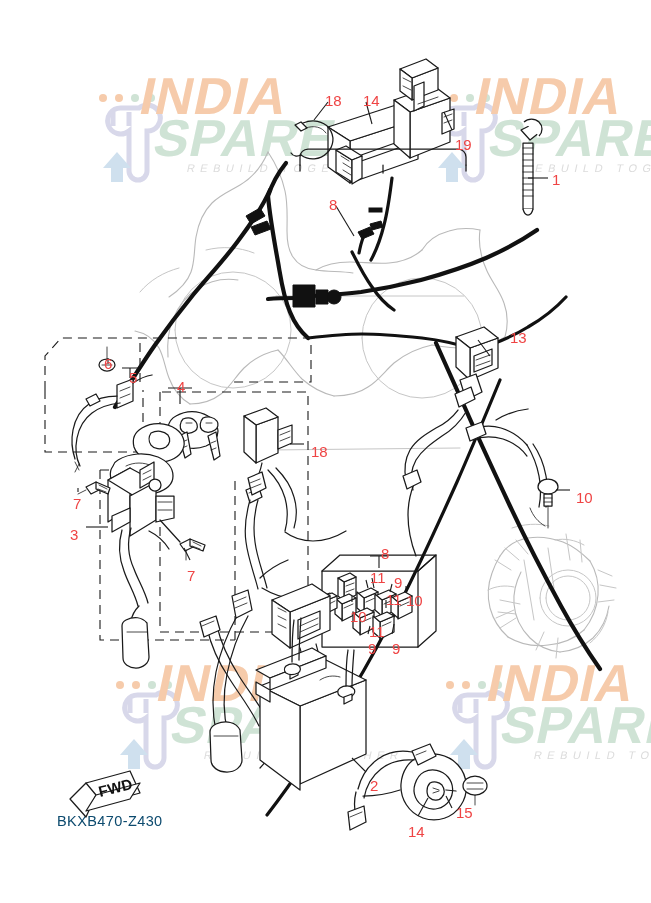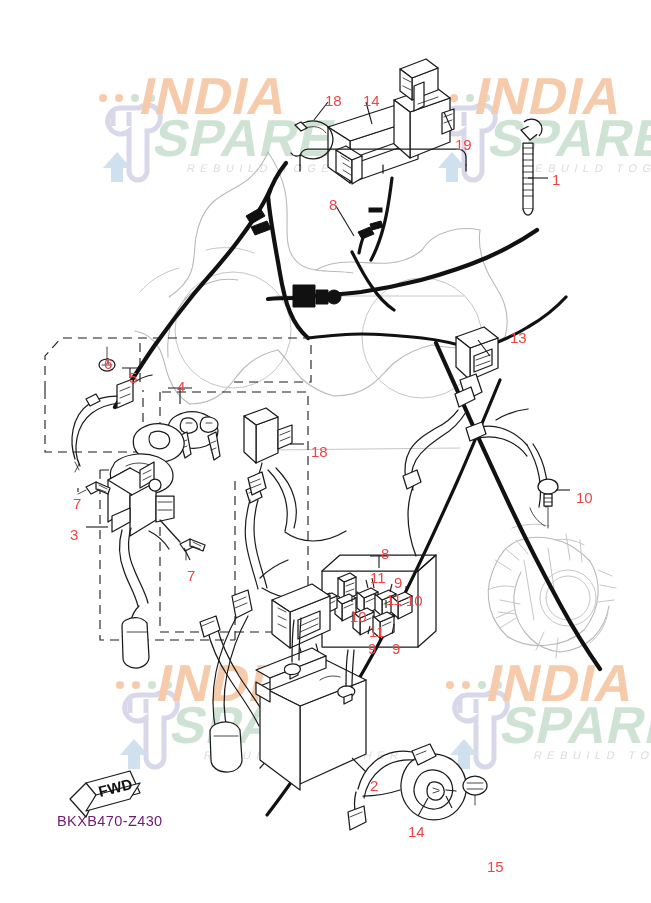--- a/index.html
+++ b/index.html
@@ -36,21 +36,21 @@
   .wm .wm-logo{position:absolute;left:-4px;top:40px;width:72px;height:86px;}
   .wm .wm-dots{position:absolute;left:2px;top:30px;}
 
   .lbl{
     position:absolute;font-size:15px;color:#ef4444;
     font-family:"Liberation Sans",sans-serif;
     line-height:1;white-space:nowrap;
   }
   .partno{
     position:absolute;left:57px;top:813px;
-    font-size:14.5px;color:#701a75;letter-spacing:.4px;
+    font-size:14.5px;color:#0c4a6e;letter-spacing:.4px;
     font-family:"Liberation Sans",sans-serif;white-space:nowrap;
   }
 </style>
 </head>
 <body>
 
 <div id="stage">
 
   <div id="wm-layer">
       <div class="wm" style="left: 95px; top: 58px;">
@@ -543,21 +543,21 @@
       <div class="lbl" style="left: 368px; top: 641px;">9</div>
       <div class="lbl" style="left: 392px; top: 641px;">9</div>
       <div class="lbl" style="left: 350px; top: 609px;">10</div>
       <div class="lbl" style="left: 406px; top: 593px;">10</div>
       <div class="lbl" style="left: 370px; top: 570px;">11</div>
       <div class="lbl" style="left: 386px; top: 592px;">11</div>
       <div class="lbl" style="left: 369px; top: 624px;">11</div>
       <div class="lbl" style="left: 576px; top: 490px;">10</div>
       <div class="lbl" style="left: 474px; top: 330px; margin-left: 36px;">13</div>
       <div class="lbl" style="left: 408px; top: 824px;">14</div>
-      <div class="lbl" style="left: 456px; top: 859px; margin-left: 31px;">15</div>
+      <div class="lbl" style="left: 456px; top: 805px;">15</div>
       <div class="lbl" style="left: 363px; top: 93px;">14</div>
       <div class="lbl" style="left: 455px; top: 137px;">19</div>
       <div class="lbl" style="left: 325px; top: 93px;">18</div>
       <div class="lbl" style="left: 311px; top: 444px;">18</div>
     </div>
 
   <div class="partno">BKXB470-Z430</div>
 
 </div>
 

